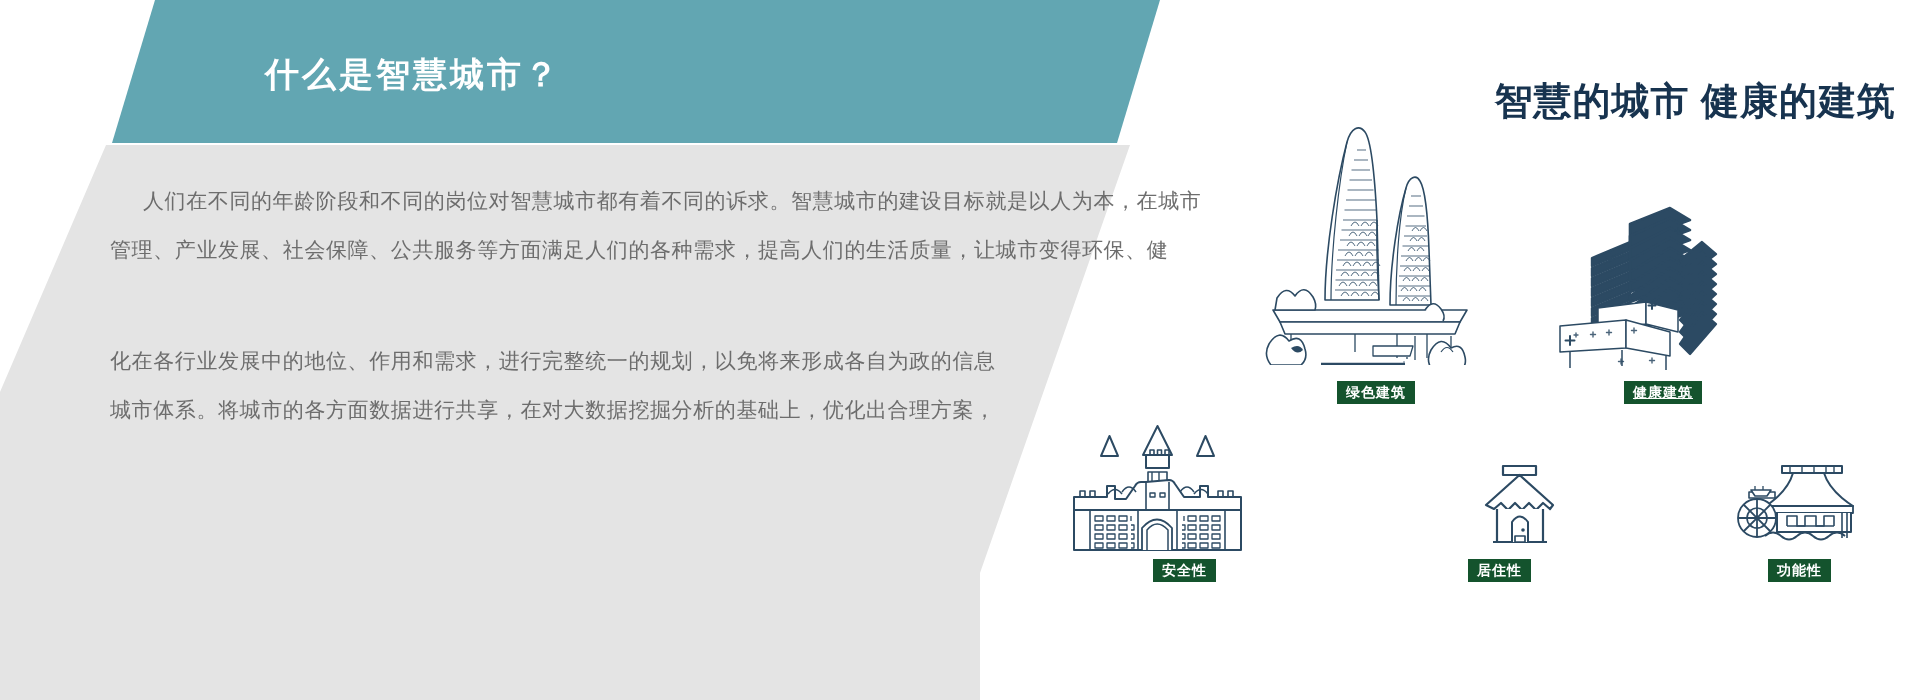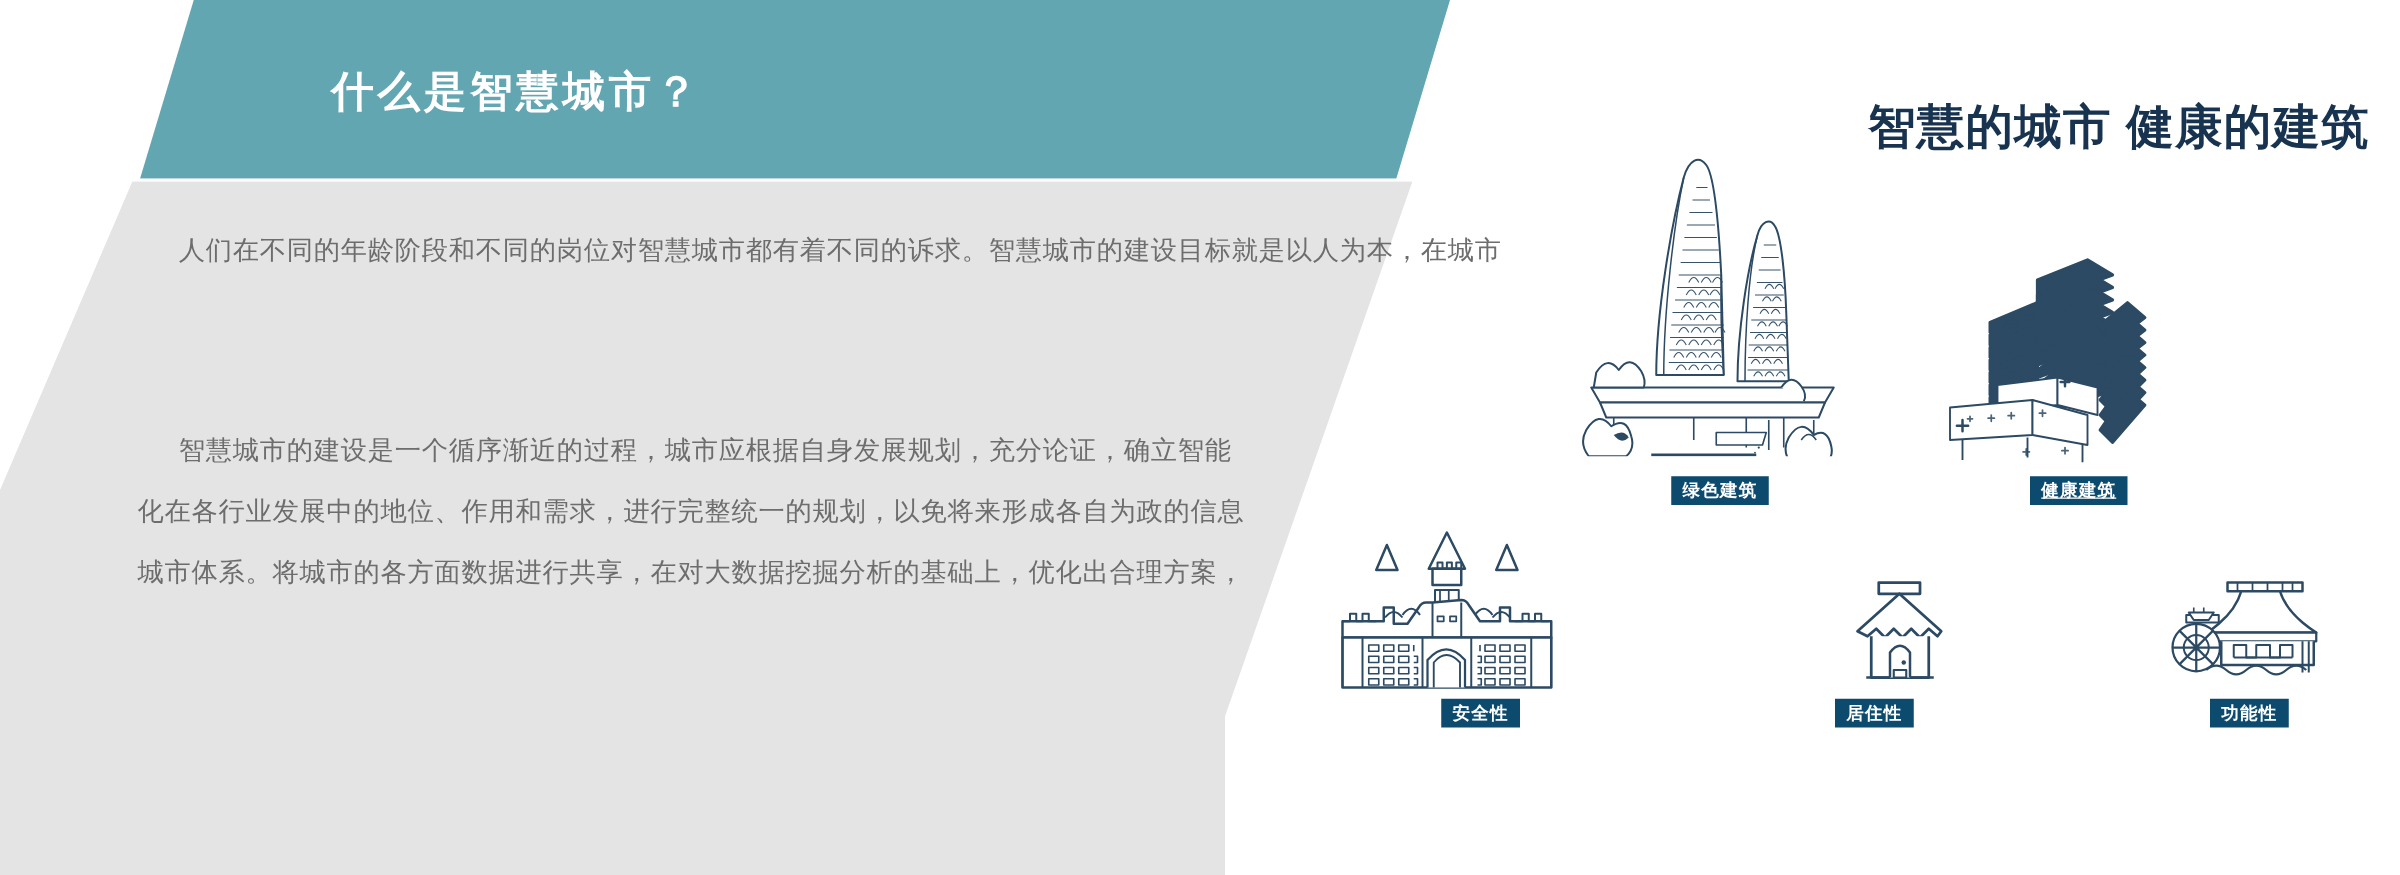--- a/index.html
+++ b/index.html
@@ -26,21 +26,21 @@
   .para .ln{display:block;}
   .para .ln.ind{text-indent:33px;}
 
   
   #right-title{position:absolute;right:24px;top:38px;color:#17334f;
         font-size:38px;font-weight:bold;letter-spacing:1px;white-space:nowrap;margin-top:38px;}
 
   
   .illus{position:absolute;}
   .illus svg{display:block;}
-  .badge{position:absolute;background:#0c4a6e;color:#ffffff;font-size:14px;
+  .badge{position:absolute;background:#14532d;color:#ffffff;font-size:14px;
          font-weight:bold;letter-spacing:1px;padding:4px 9px 5px;white-space:nowrap;
          line-height:1;}
 
   #illus-green{left:1255px;top:110px;}
   #badge-green{left:1337px;top:381px;}
   #illus-health{left:1530px;top:180px;}
   #badge-health{left:1624px;top:381px;text-decoration:underline;}
   #illus-castle{left:1060px;top:420px;}
   #badge-castle{left:1153px;top:559px;}
   #illus-house{left:1470px;top:460px;}
@@ -53,24 +53,24 @@
 
 <div id="banner"></div>
 <div id="banner-title">什么是智慧城市？</div>
 
 <div id="right-title">智慧的城市  健康的建筑</div>
 
 <div id="panel"></div>
 
 <div class="para" id="para1">
   <span class="ln ind">人们在不同的年龄阶段和不同的岗位对智慧城市都有着不同的诉求。智慧城市的建设目标就是以人为本，在城市</span>
+  <span class="ln">管理、产业发展、社会保障、公共服务等方面满足人们的各种需求，提高人们的生活质量，让城市变得环保、健</span>
 </div>
 
 <div class="para" id="para2">
-  <span class="ln ind">智慧城市的建设是一个循序渐近的过程，城市应根据自身发展规划，充分论证，确立智能</span>
   <span class="ln">化在各行业发展中的地位、作用和需求，进行完整统一的规划，以免将来形成各自为政的信息</span>
   <span class="ln">城市体系。将城市的各方面数据进行共享，在对大数据挖掘分析的基础上，优化出合理方案，</span>
 </div>
 
 <div class="illus" id="illus-green">
   <svg width="230" height="255" viewBox="0 0 230 255" fill="none" stroke="#2c4a63" stroke-width="1.6" stroke-linejoin="round">
     <path d="M70 190 C70 140 82 70 92 32 C96 18 104 14 110 22 C116 30 120 70 122 110 L124 190 Z" fill="#fff"></path>
     <path d="M92 32 C84 70 76 140 76 190" stroke-width="1.2"></path>
     <path d="M122 110 C121 150 123 175 124 190" stroke-width="1.2"></path>
     <g stroke-width="0.85" opacity="0.95">

